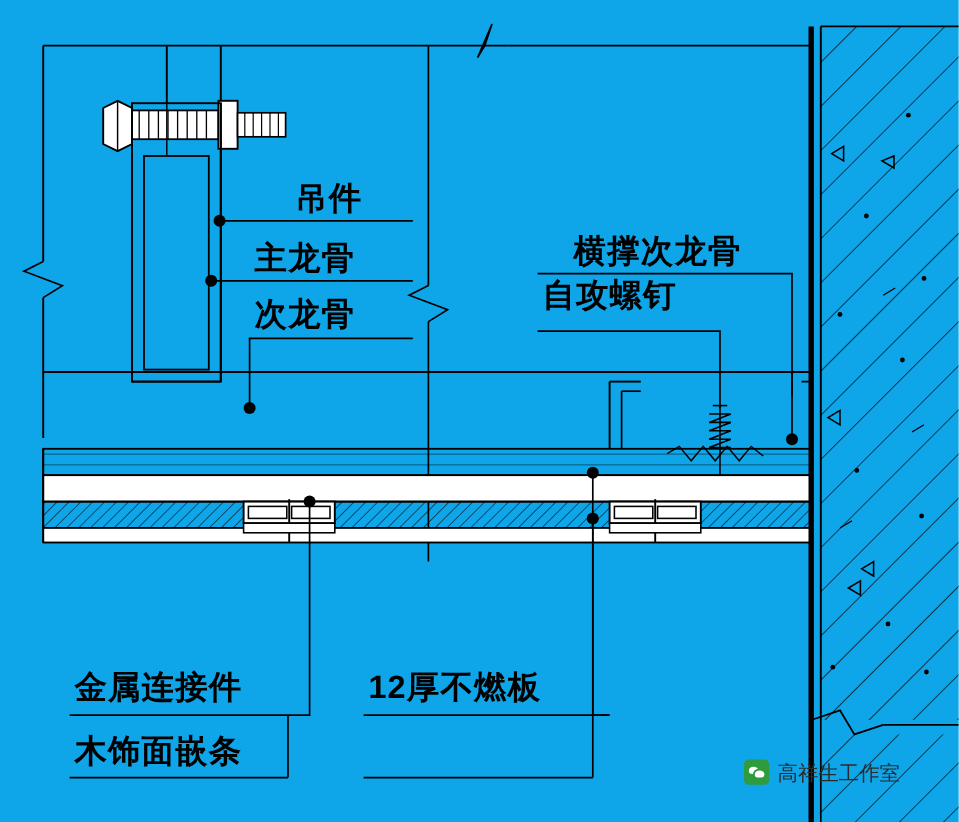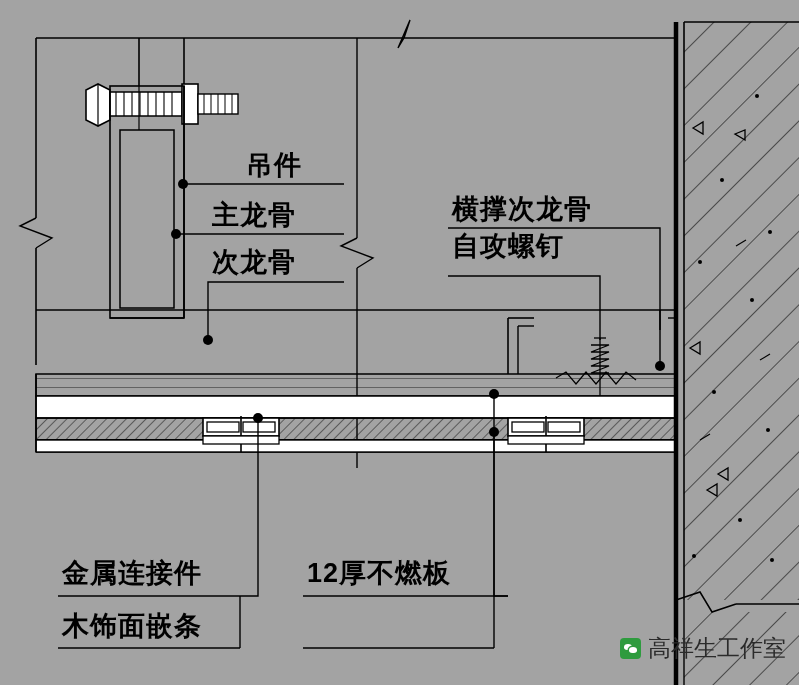--- a/index.html
+++ b/index.html
@@ -7,21 +7,21 @@
     padding: 0;
     background: #ffffff;
   }
   body {
     font-family: "Liberation Sans", sans-serif;
   }
   #root {
     position: relative;
     width: 799px;
     height: 685px;
-    background: #a3a3a3;
+    background: #0ea5e9;
     overflow: hidden;
   }
   svg.drawing {
     position: absolute;
     left: 0;
     top: 0;
     width: 799px;
     height: 685px;
   }
   .lbl {
@@ -29,24 +29,23 @@
     font-family: "Liberation Sans", sans-serif;
     font-weight: bold;
     color: #000000;
     white-space: nowrap;
     line-height: 1.0;
   }
   .lbl-28 { font-size: 27px; letter-spacing: 1px; }
   .wm {
     position: absolute;
     display: flex;
-    align-items: center;
     gap: 7px;
     color: #2b2b2b;
-    font-size: 23px;
+    font-size: 17px;
     font-family: "Liberation Sans", sans-serif;
   }
   .wm-icon {
     width: 21px;
     height: 21px;
     border-radius: 4px;
     background: #2e9b3e;
     position: relative;
     flex: 0 0 auto;
   }
@@ -247,21 +246,21 @@
       <circle cx="494" cy="432" r="5" fill="#000000" stroke="none"></circle>
       <line x1="303" y1="648" x2="494" y2="648" stroke-width="1.4"></line>
 
     </g>
   </svg>
 
   <div class="lbl lbl-28" style="left:246px; top:152px;">吊件</div>
   <div class="lbl lbl-28" style="left:212px; top:249px;">次龙骨</div>
   <div class="lbl lbl-28" style="left:212px; top:202px;">主龙骨</div>
 
-  <div class="lbl lbl-28" style="left:452px; top:196px;">横撑次龙骨</div>
+  <div class="lbl lbl-28" style="left:478px; top:196px;">横撑次龙骨</div>
   <div class="lbl lbl-28" style="left:452px; top:233px;">自攻螺钉</div>
 
   <div class="lbl lbl-28" style="left:62px; top:613px;">木饰面嵌条</div>
   <div class="lbl lbl-28" style="left:62px; top:560px;">金属连接件</div>
 
   <div class="lbl lbl-28" style="left:307px; top:560px;">12厚不燃板</div>
 
   <div class="wm" style="left:620px; top:633px;">
     <span class="wm-icon"></span>
     <span>高祥生工作室</span>

